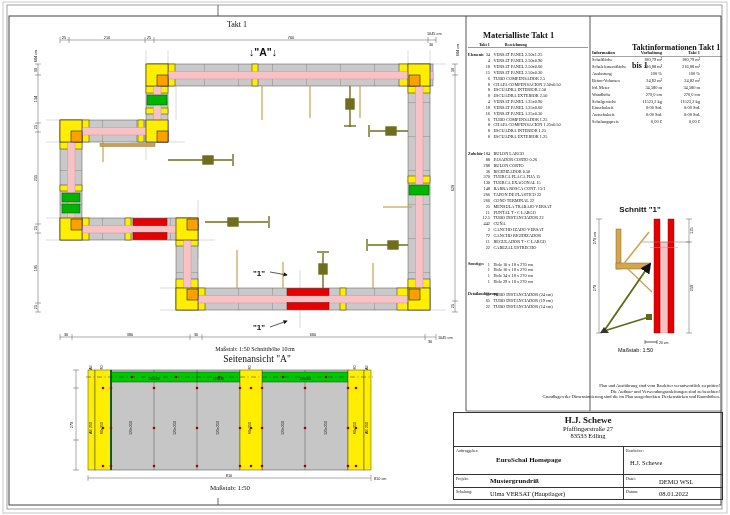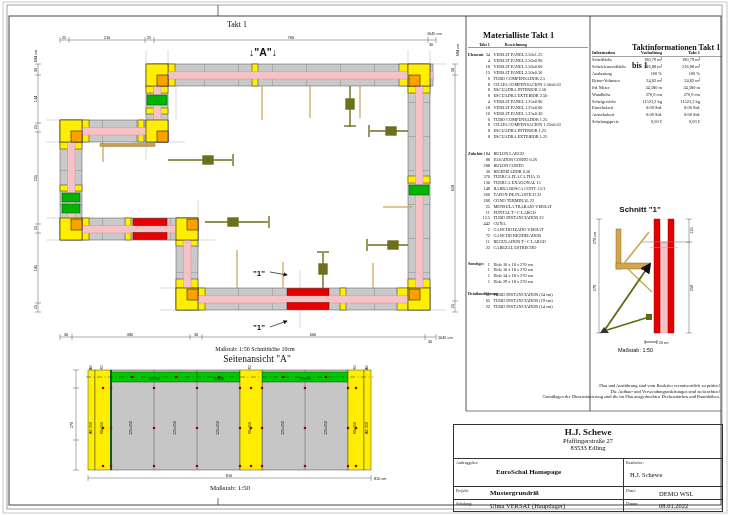--- a/index.html
+++ b/index.html
@@ -682,21 +682,21 @@
 <div class="abs" style="left:594px;top:201px;width:130px;"></div>
 
 <div class="abs" style="left:460px;top:383px;">
   <div class="half notes">
     <div>Plan und Ausführung sind vom Bauleiter verantwortlich zu prüfen!</div>
     <div>Die Aufbau- und Verwendungsanleitungen sind zu beachten!</div>
     <div>Grundlagen der Dimensionierung sind die im Plan ausgedruckten Deckenstärken und Raumhöhen.</div>
   </div>
 </div>
 
-<div class="abs" style="left:453px;top:412px;width:268px;height:86px;border:1px solid #333;margin-top:12px;">
+<div class="abs" style="left:453px;top:412px;width:268px;height:86px;border:1px solid #333;">
   <div class="tb-line" style="left:0;top:33px;width:268px;height:1px;"></div>
   <div class="tb-line" style="left:0;top:61px;width:268px;height:1px;"></div>
   <div class="tb-line" style="left:0;top:74px;width:268px;height:1px;"></div>
   <div class="tb-line" style="left:169px;top:33px;width:1px;height:53px;"></div>
 
   <div class="abs ctr" style="left:0;top:2px;width:268px;">
     <div class="bold" style="font-size:9px;">H.J. Schewe</div>
     <div style="font-size:6.5px;">Pfaffingerstraße 27</div>
     <div style="font-size:6.5px;">83533 Edling</div>
   </div>

